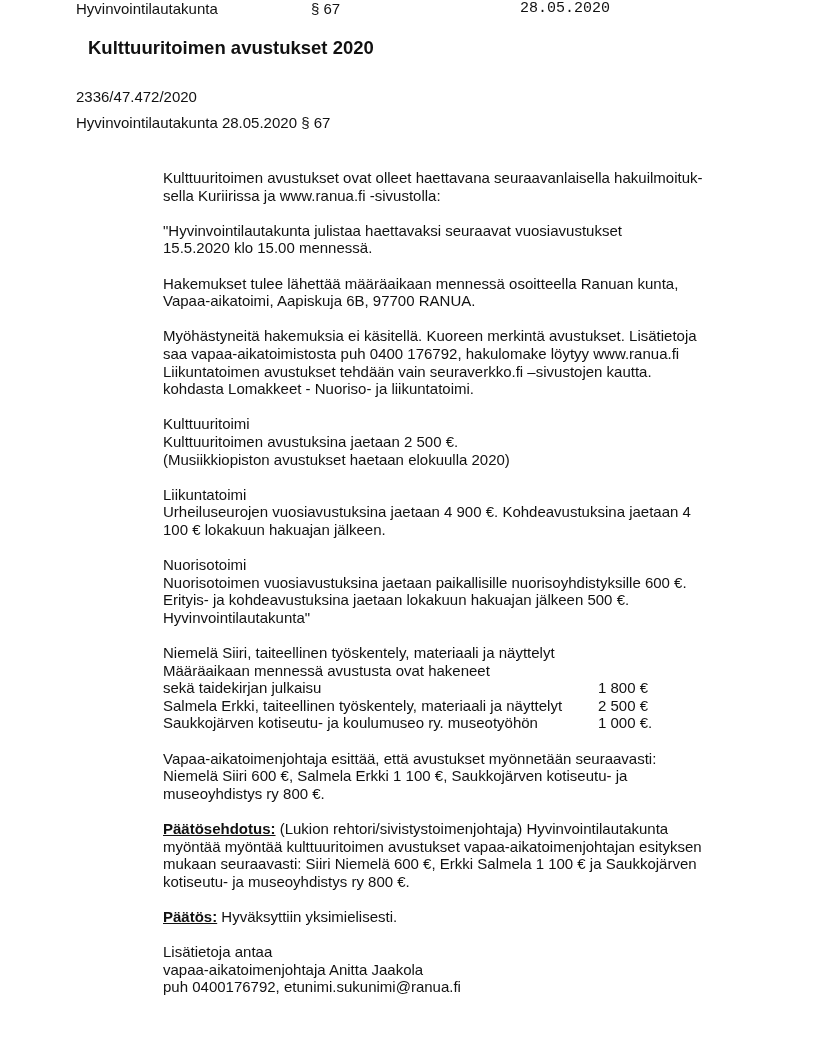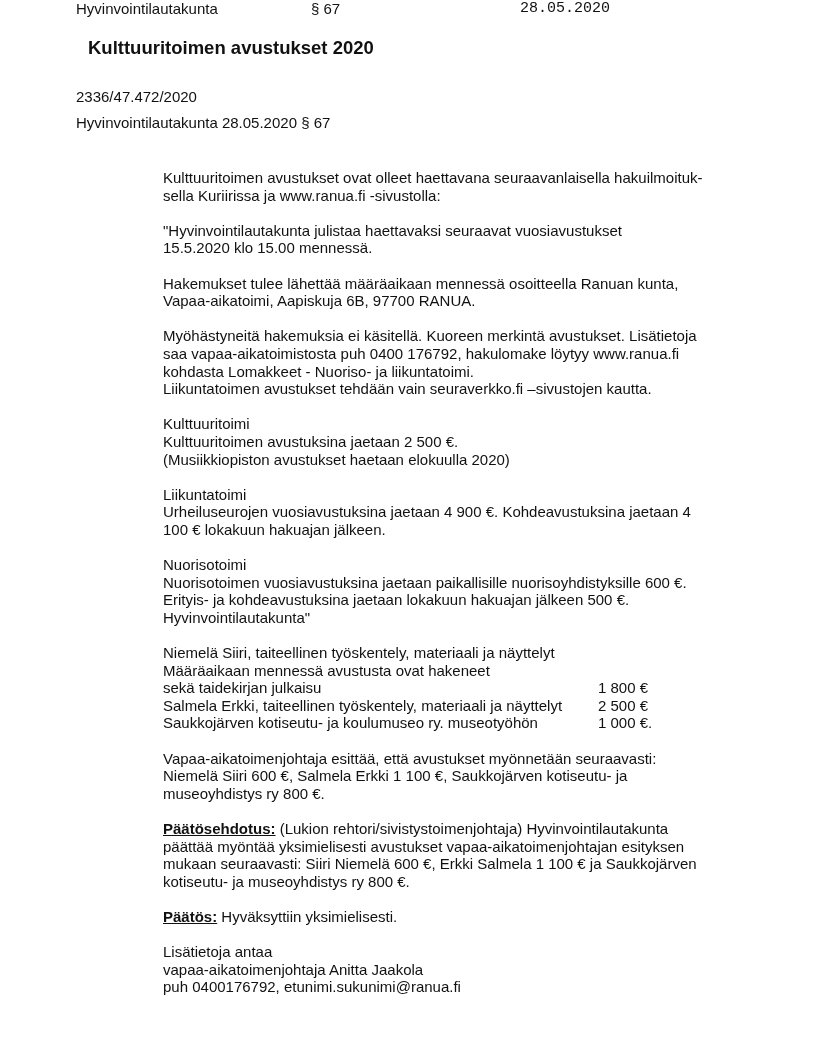--- a/index.html
+++ b/index.html
@@ -37,22 +37,22 @@
   </div>
   <div class="gap"></div>
   <div>
     <div class="line">Hakemukset tulee lähettää määräaikaan mennessä osoitteella Ranuan kunta,</div>
     <div class="line">Vapaa-aikatoimi, Aapiskuja 6B, 97700 RANUA.</div>
   </div>
   <div class="gap"></div>
   <div>
     <div class="line">Myöhästyneitä hakemuksia ei käsitellä. Kuoreen merkintä avustukset. Lisätietoja</div>
     <div class="line">saa vapaa-aikatoimistosta puh 0400 176792, hakulomake löytyy www.ranua.fi</div>
+    <div class="line">Liikuntatoimen avustukset tehdään vain seuraverkko.fi –sivustojen kautta.</div>
     <div class="line">kohdasta Lomakkeet - Nuoriso- ja liikuntatoimi.</div>
-    <div class="line">Liikuntatoimen avustukset tehdään vain seuraverkko.fi –sivustojen kautta.</div>
   </div>
   <div class="gap"></div>
   <div>
     <div class="line">Kulttuuritoimi</div>
     <div class="line">Kulttuuritoimen avustuksina jaetaan 2 500 €.</div>
     <div class="line">(Musiikkiopiston avustukset haetaan elokuulla 2020)</div>
   </div>
   <div class="gap"></div>
   <div>
     <div class="line">Liikuntatoimi</div>
@@ -90,21 +90,21 @@
   <div>
     <div class="line">Vapaa-aikatoimenjohtaja esittää, että avustukset myönnetään seuraavasti:</div>
     <div class="line">Niemelä Siiri 600 €, Salmela Erkki 1 100 €, Saukkojärven kotiseutu- ja</div>
     <div class="line">museoyhdistys ry 800 €.</div>
   </div>
   <div class="gap"></div>
   <div>
     <div class="line">
       <span class="b">Päätösehdotus:</span><span> (Lukion rehtori/sivistystoimenjohtaja) Hyvinvointilautakunta</span>
     </div>
-    <div class="line">päättää myöntää yksimielisesti avustukset vapaa-aikatoimenjohtajan esityksen</div>
+    <div class="line">myöntää myöntää kulttuuritoimen avustukset vapaa-aikatoimenjohtajan esityksen</div>
     <div class="line">mukaan seuraavasti: Siiri Niemelä 600 €, Erkki Salmela 1 100 € ja Saukkojärven</div>
     <div class="line">kotiseutu- ja museoyhdistys ry 800 €.</div>
   </div>
   <div class="gap"></div>
   <div>
     <div class="line">
       <span class="b">Päätös:</span><span> Hyväksyttiin yksimielisesti.</span>
     </div>
   </div>
   <div class="gap"></div>

